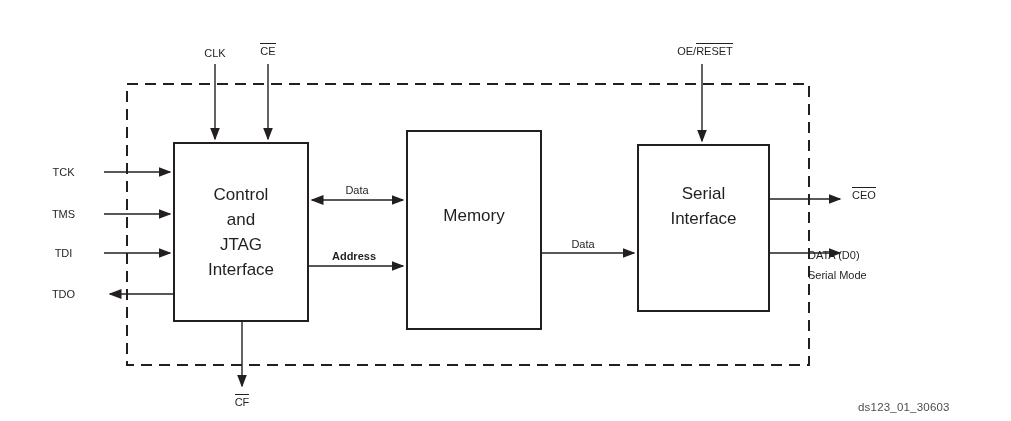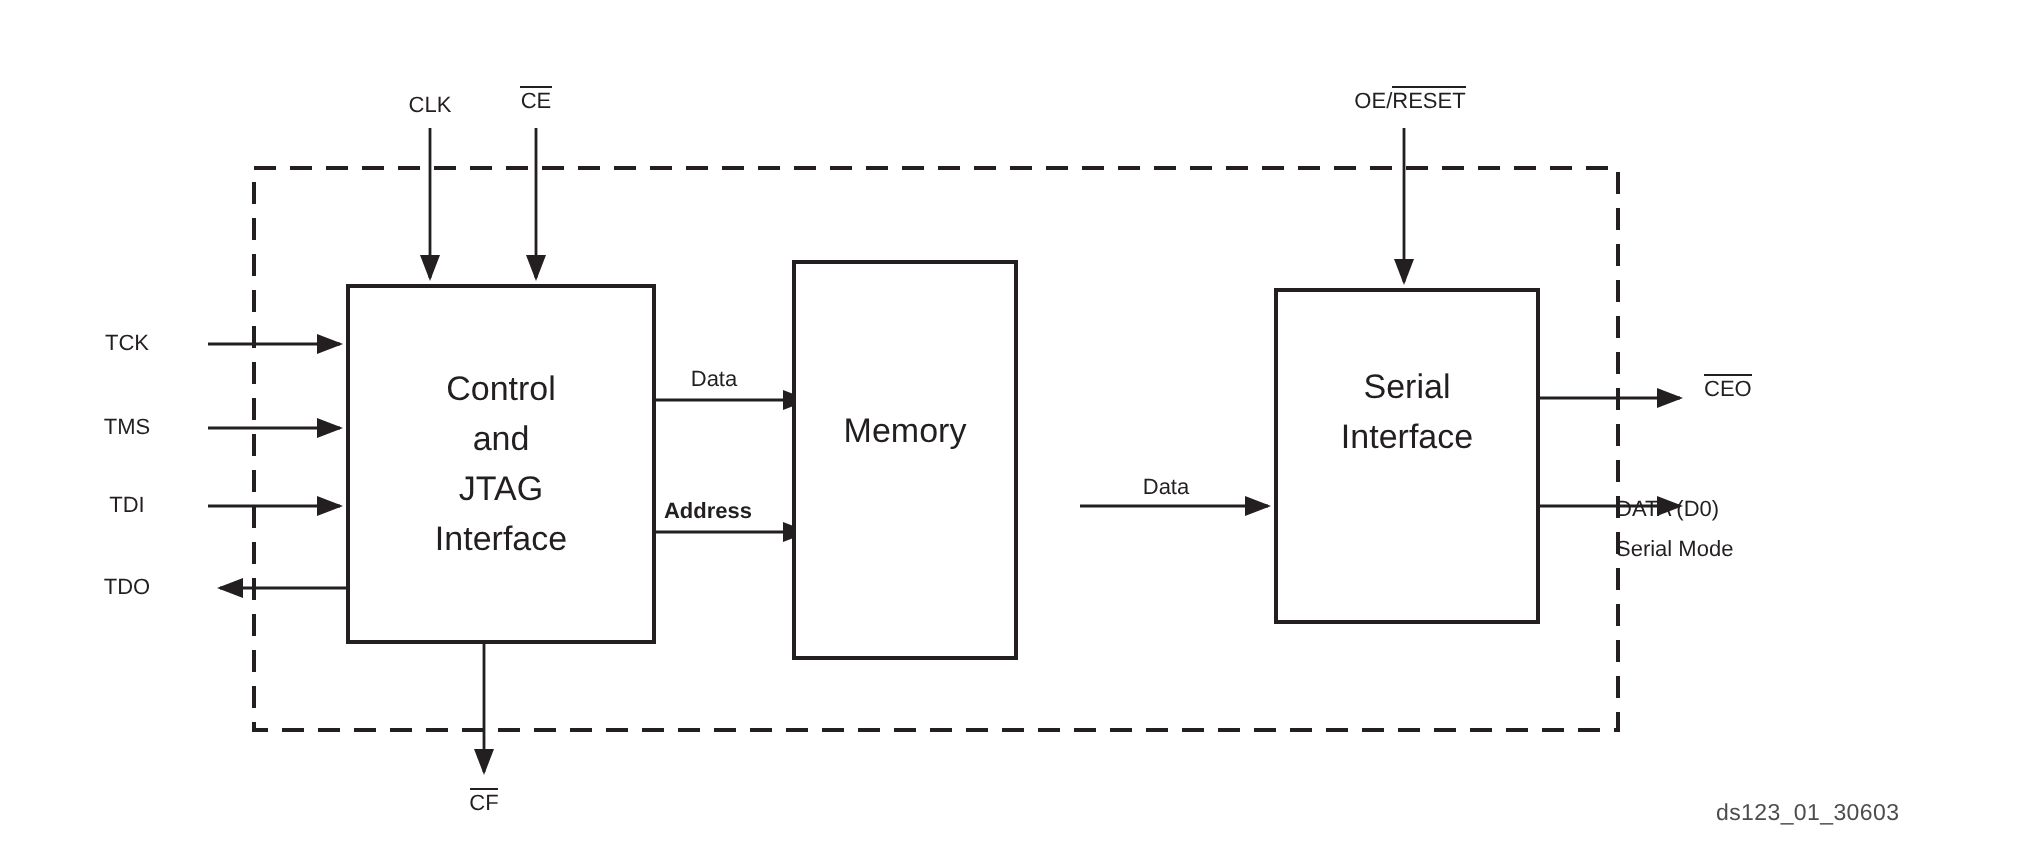--- a/index.html
+++ b/index.html
@@ -26,22 +26,22 @@
     border: 2px solid #231f20;
     background: #ffffff;
     box-sizing: border-box;
     display: flex;
     align-items: center;
     justify-content: center;
     text-align: center;
     font-size: 17px;
     line-height: 25px;
   }
-  .block-control   { left: 173px; top: 142px; width: 155px; height: 180px; }
-  .block-memory    { left: 396px; top: 130px; width: 113px; height: 200px; padding-bottom: 30px; }
+  .block-control   { left: 173px; top: 142px; width: 136px; height: 180px; }
+  .block-memory    { left: 406px; top: 130px; width: 136px; height: 200px; padding-bottom: 30px; }
   .block-serial    { left: 637px; top: 144px; width: 133px; height: 168px; padding-bottom: 44px; }
 
   .lbl {
     position: absolute;
     font-size: 11px;
     line-height: 17px;
     white-space: nowrap;
   }
   .lbl.center { text-align: center; }
   .lbl.right  { text-align: center; }

